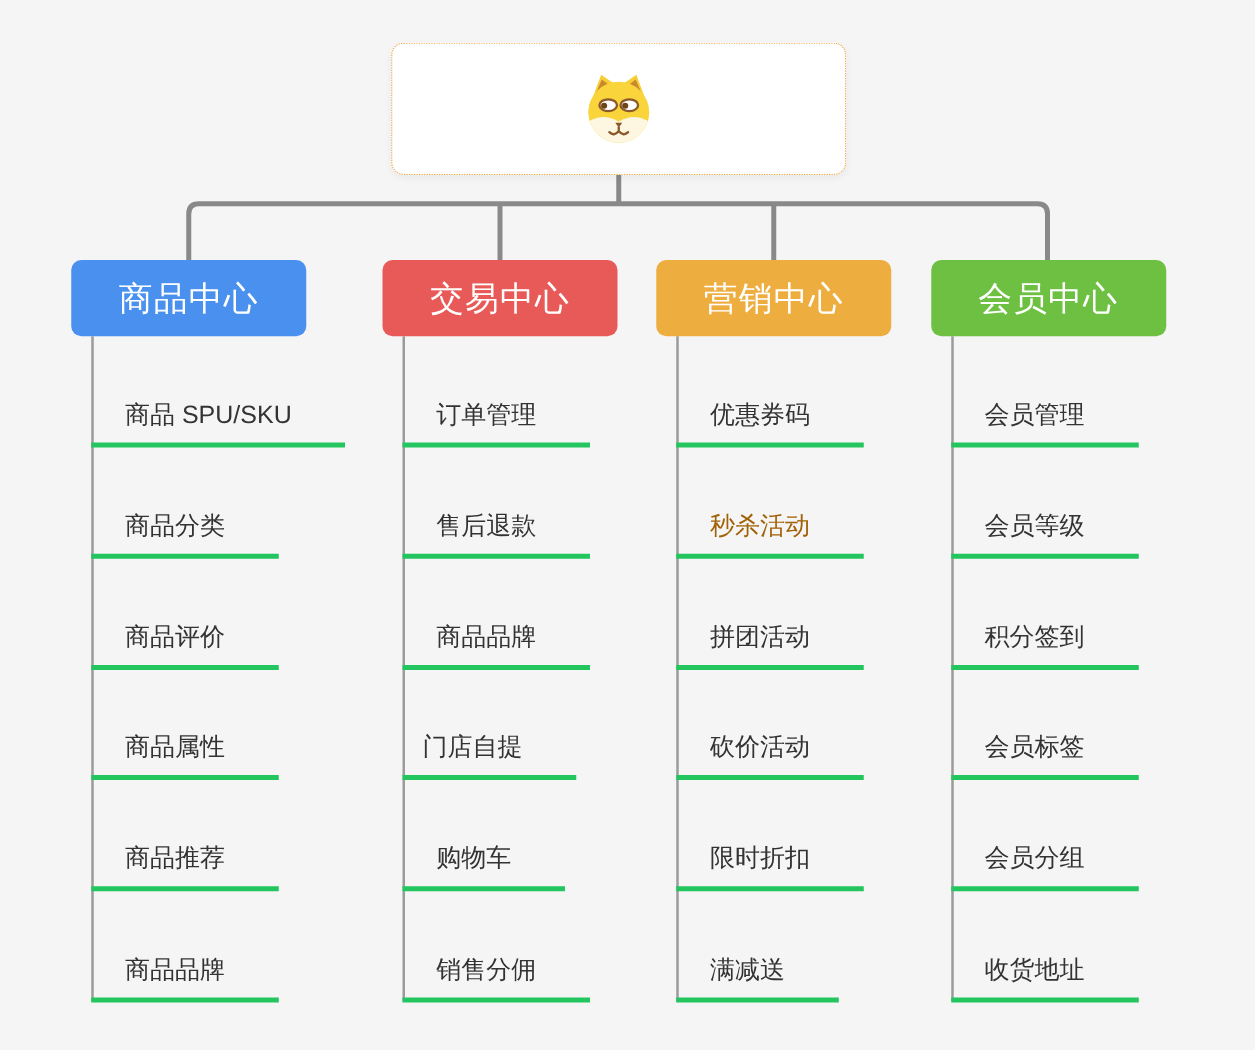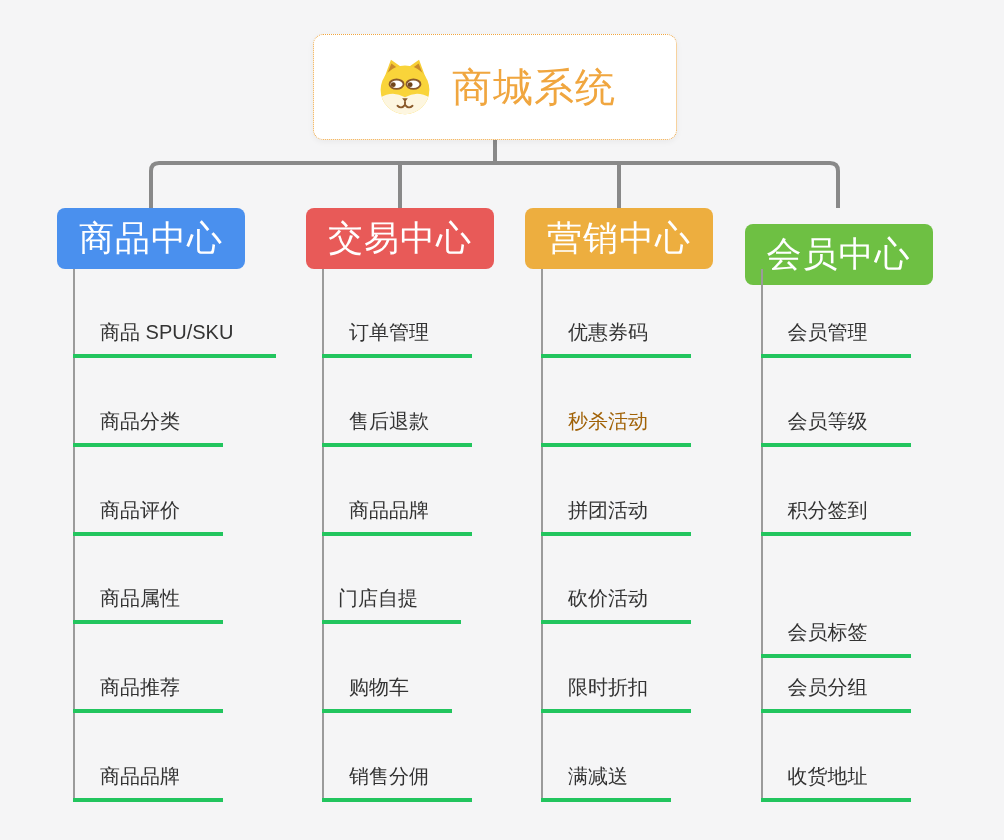--- a/index.html
+++ b/index.html
@@ -20,21 +20,21 @@
     box-sizing:border-box;
   }
   .root-label{
     font-size:40px;font-weight:500;color:#F0A63F;letter-spacing:1px;
     white-space:nowrap;
   }
   .root-icon{width:62px;height:60px;flex:0 0 auto;}
 
   .branch-box{
     position:absolute;top:208px;width:188px;height:61px;
-    border-radius:8px;color:#FFFFFF;font-size:35px;
+    border-radius:8px;color:#FFFFFF;font-size:27px;
     display:flex;align-items:center;justify-content:center;
     white-space:nowrap;letter-spacing:1px;
   }
   .vline{
     position:absolute;width:2px;background:#9B9B9B;
   }
   .leaf{
     position:absolute;
     font-size:20px;line-height:32px;color:#333333;
     padding:0 43px 6px 27px;
@@ -71,21 +71,20 @@
       <g clip-path="url(#headClip)">
         <path d="M2 46 Q17 34 32 43 Q47 34 62 46 L62 64 L2 64 Z" fill="#FDF6E0"></path>
       </g>
       <ellipse cx="23" cy="29" rx="7.5" ry="5" fill="#FFFFFF" stroke="#8A5A2B" stroke-width="2"></ellipse>
       <ellipse cx="41" cy="29" rx="7.5" ry="5" fill="#FFFFFF" stroke="#8A5A2B" stroke-width="2"></ellipse>
       <circle cx="19.5" cy="29.5" r="2.6" fill="#6F4419"></circle>
       <circle cx="37.5" cy="29.5" r="2.6" fill="#6F4419"></circle>
       <path d="M29 44 L35 44 L32 48 Z" fill="#8A5A2B"></path>
       <path d="M32 48 L32 51 M24 52 Q28 56 32 51 Q36 56 40 52" fill="none" stroke="#8A5A2B" stroke-width="2" stroke-linecap="round"></path>
     </svg>
-    <span class="root-label">商城系统</span>
   </div>
 
   <div id="branches">
       <div class="branch-box" style="left: 57px; background: rgb(74, 144, 238);">商品中心</div>
       <div class="vline" style="left: 73px; top: 269px; height: 532px;"></div>
       <div class="leaf" style="left: 73px; top: 316px; color: rgb(51, 51, 51);">商品 SPU/SKU</div>
       <div class="leaf" style="left: 73px; top: 404.8px; color: rgb(51, 51, 51);">商品分类</div>
       <div class="leaf" style="left: 73px; top: 493.6px; color: rgb(51, 51, 51);">商品评价</div>
       <div class="leaf" style="left: 73px; top: 582.4px; color: rgb(51, 51, 51);">商品属性</div>
       <div class="leaf" style="left: 73px; top: 671.2px; color: rgb(51, 51, 51);">商品推荐</div>
@@ -99,22 +98,22 @@
       <div class="leaf" style="left: 322px; top: 671.2px; color: rgb(51, 51, 51);">购物车</div>
       <div class="leaf" style="left: 322px; top: 760px; color: rgb(51, 51, 51);">销售分佣</div>
       <div class="branch-box" style="left: 525px; background: rgb(237, 174, 63);">营销中心</div>
       <div class="vline" style="left: 541px; top: 269px; height: 532px;"></div>
       <div class="leaf" style="left: 541px; top: 316px; color: rgb(51, 51, 51);">优惠券码</div>
       <div class="leaf" style="left: 541px; top: 404.8px; color: #a16207;">秒杀活动</div>
       <div class="leaf" style="left: 541px; top: 493.6px; color: rgb(51, 51, 51);">拼团活动</div>
       <div class="leaf" style="left: 541px; top: 582.4px; color: rgb(51, 51, 51);">砍价活动</div>
       <div class="leaf" style="left: 541px; top: 671.2px; color: rgb(51, 51, 51);">限时折扣</div>
       <div class="leaf" style="left: 541px; top: 760px; color: rgb(51, 51, 51);">满减送</div>
-      <div class="branch-box" style="left: 744.5px; background: rgb(110, 192, 67); margin-top: 16px;">会员中心</div>
+      <div class="branch-box" style="left: 744.5px; background: rgb(110, 192, 67);">会员中心</div>
       <div class="vline" style="left: 760.5px; top: 269px; height: 532px;"></div>
       <div class="leaf" style="left: 760.5px; top: 316px; color: rgb(51, 51, 51);">会员管理</div>
       <div class="leaf" style="left: 760.5px; top: 404.8px; color: rgb(51, 51, 51);">会员等级</div>
       <div class="leaf" style="left: 760.5px; top: 493.6px; color: rgb(51, 51, 51);">积分签到</div>
-      <div class="leaf" style="left: 760.5px; top: 582.4px; color: rgb(51, 51, 51); margin-top: 34px;">会员标签</div>
+      <div class="leaf" style="left: 760.5px; top: 582.4px; color: rgb(51, 51, 51);">会员标签</div>
       <div class="leaf" style="left: 760.5px; top: 671.2px; color: rgb(51, 51, 51);">会员分组</div>
       <div class="leaf" style="left: 760.5px; top: 760px; color: rgb(51, 51, 51);">收货地址</div>
     </div>
 </div>
 
 </body></html>

